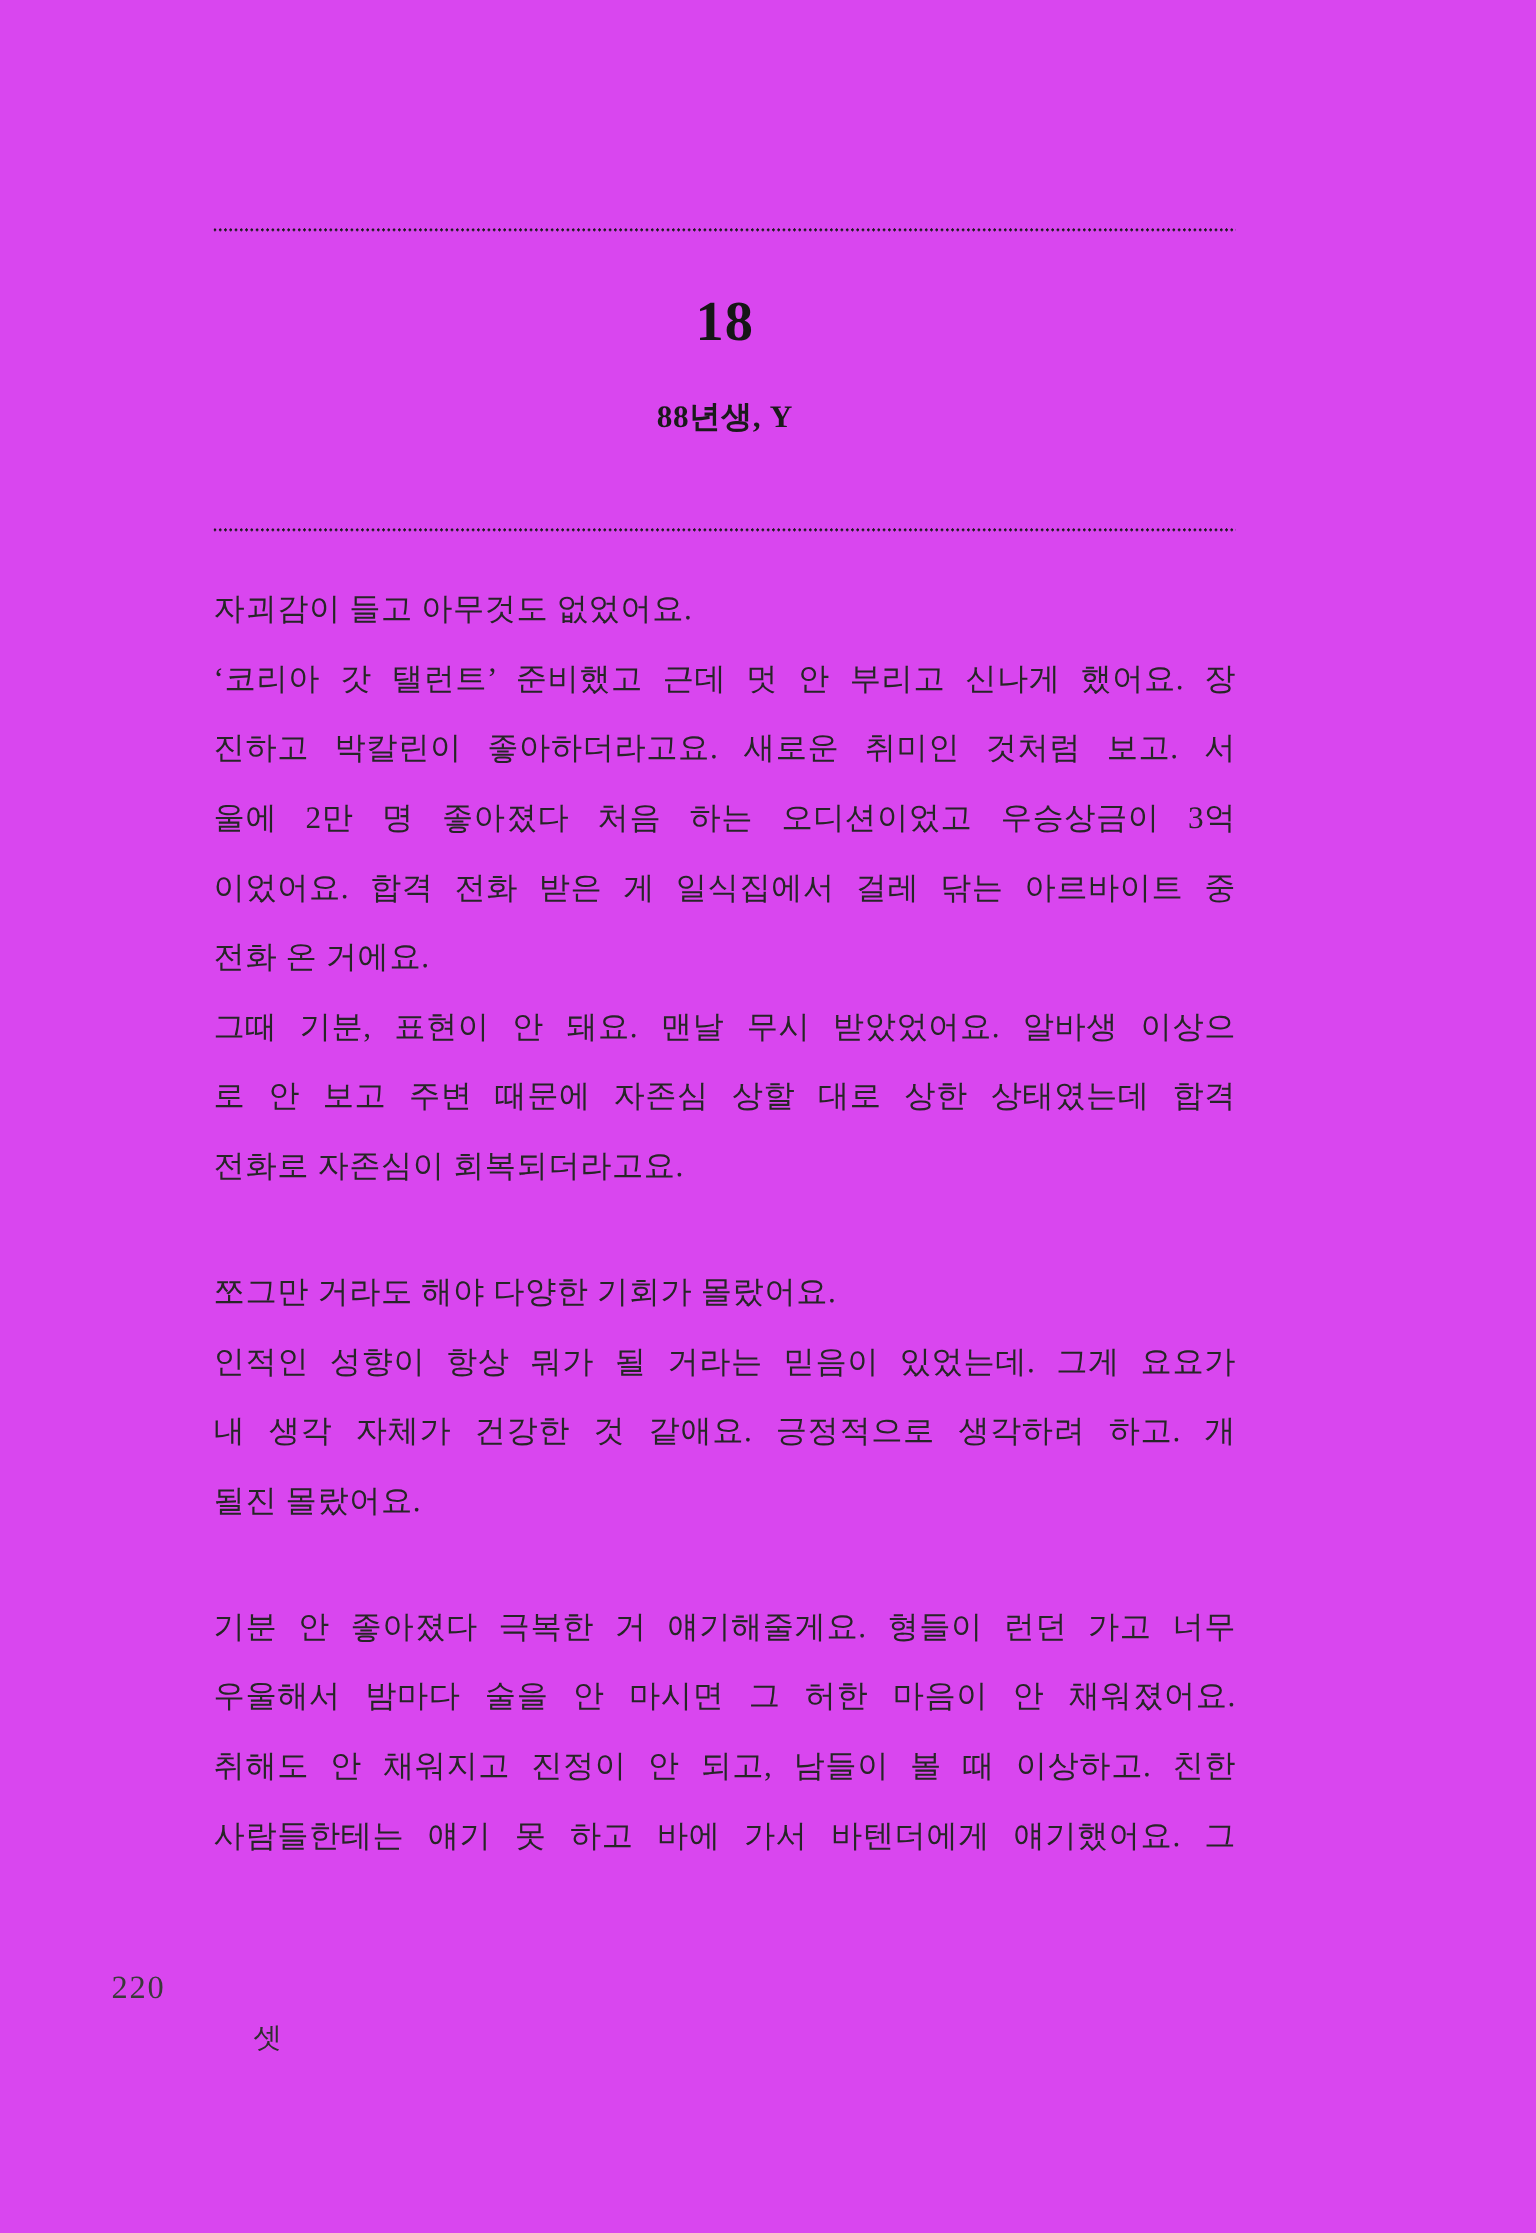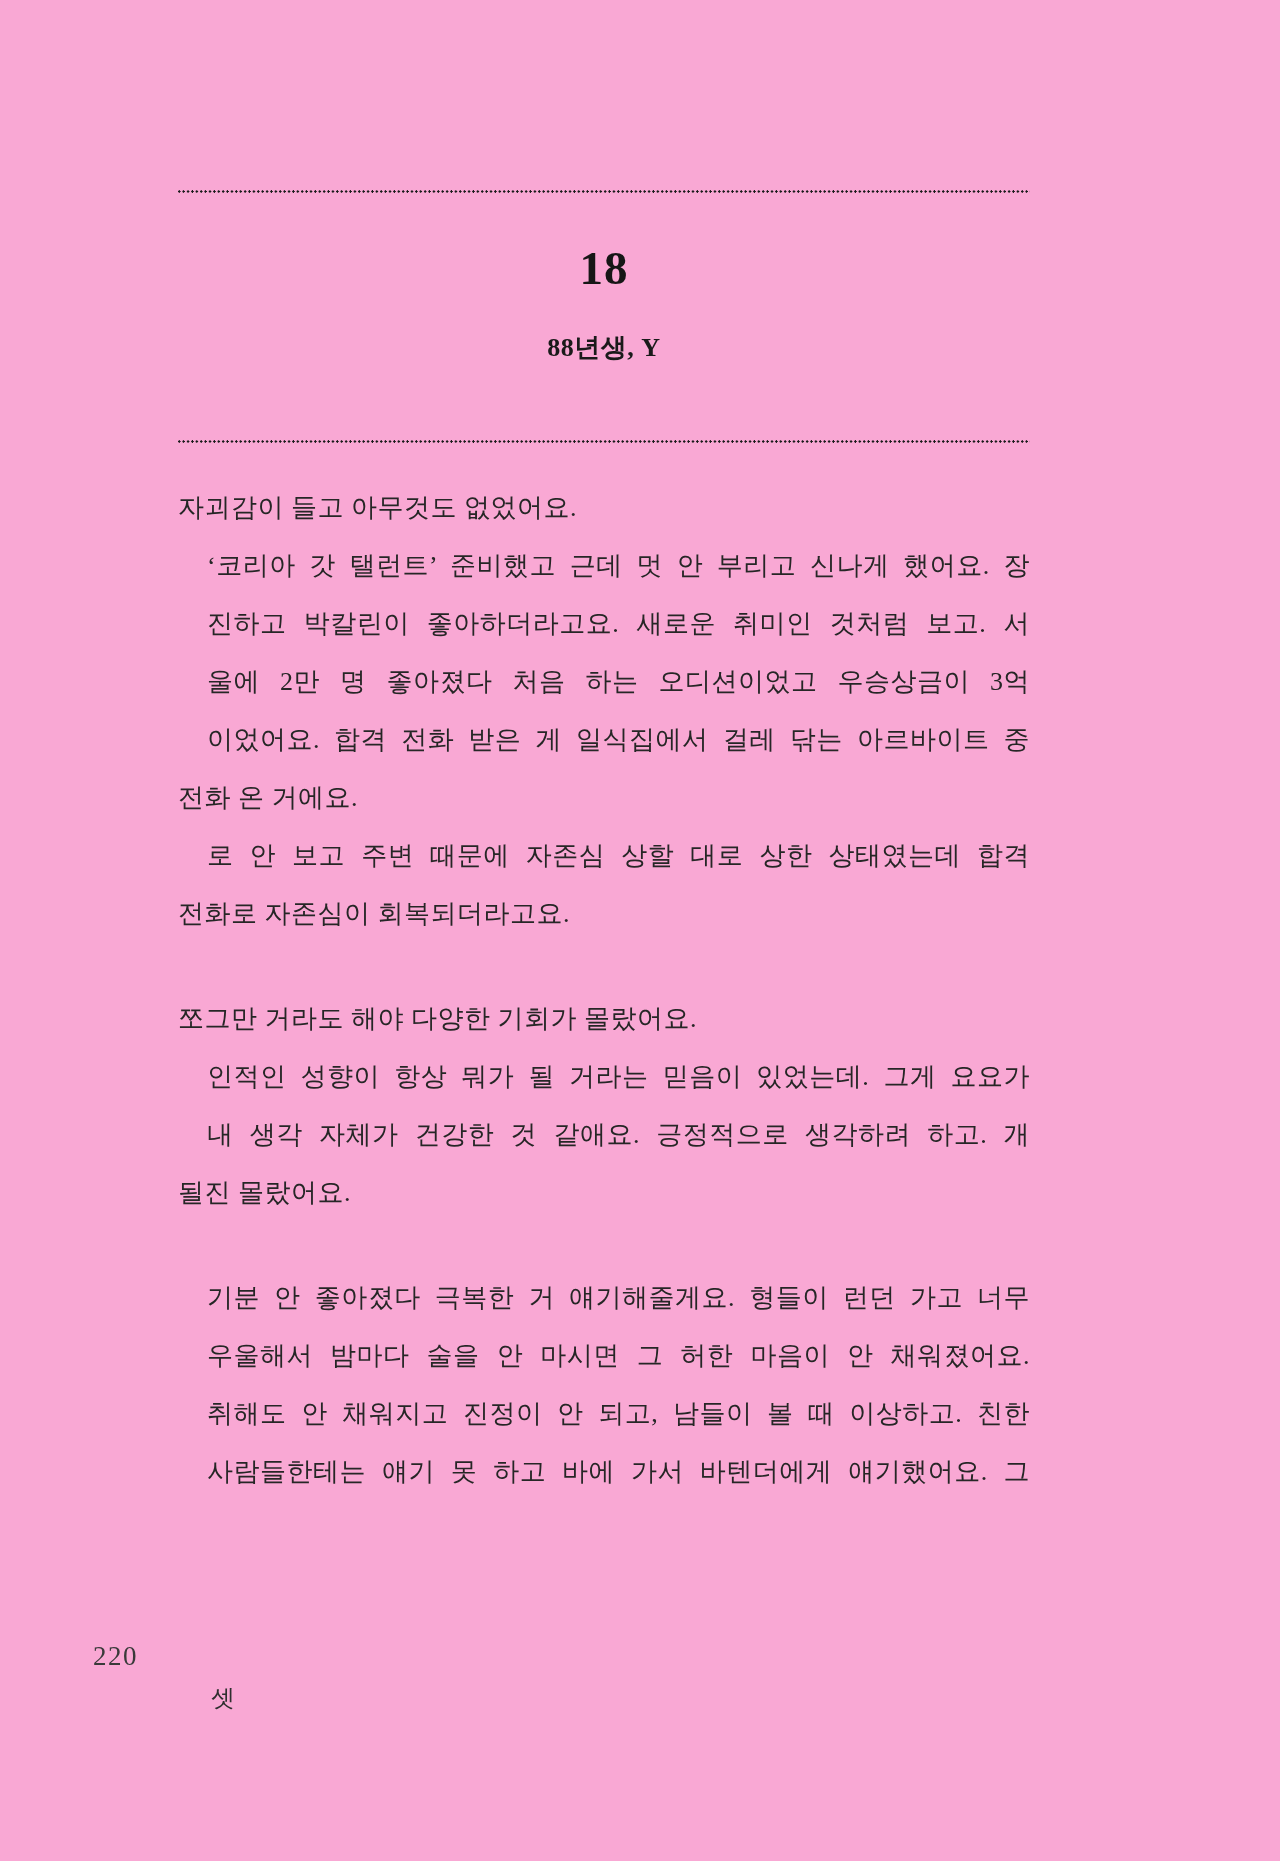--- a/index.html
+++ b/index.html
@@ -4,21 +4,21 @@
 <style>
   html, body {
     margin: 0;
     padding: 0;
     background: #ffffff;
   }
   .page {
     position: relative;
     width: 1280px;
     height: 1861px;
-    background: #f9a8d4;
+    background: #d946ef;
     font-family: "Liberation Serif", "DejaVu Serif", serif;
     color: #1f1f1f;
     overflow: hidden;
   }
   .dotted-rule {
     position: absolute;
     left: 178px;
     width: 852px;
     height: 3px;
     background-image: radial-gradient(circle at 1.2px 1.5px, #1b1b1b 1.1px, rgba(0,0,0,0) 1.3px);
@@ -64,21 +64,20 @@
   .block + .block { margin-top: 47px; }
   .para { margin: 0; }
   .line {
     min-height: 58px;
     text-align: left;
     word-break: keep-all;
   }
   .line.j {
     text-align: justify;
     text-align-last: justify;
-    margin-left: 29px;
   }
   .footer-pagenum {
     position: absolute;
     top: 1641px;
     left: 93px;
     font-size: 27px;
     color: #3a3a3a;
     letter-spacing: 1.5px;
   }
   .footer-section {
@@ -106,20 +105,21 @@
           <div class="line">자괴감이 들고 아무것도 없었어요.</div>
         </div>
         <div class="para">
           <div class="line j">‘코리아 갓 탤런트’ 준비했고 근데 멋 안 부리고 신나게 했어요. 장</div>
           <div class="line j">진하고 박칼린이 좋아하더라고요. 새로운 취미인 것처럼 보고. 서</div>
           <div class="line j">울에 2만 명 좋아졌다 처음 하는 오디션이었고 우승상금이 3억</div>
           <div class="line j">이었어요. 합격 전화 받은 게 일식집에서 걸레 닦는 아르바이트 중</div>
           <div class="line">전화 온 거에요.</div>
         </div>
         <div class="para">
+          <div class="line j">그때 기분, 표현이 안 돼요. 맨날 무시 받았었어요. 알바생 이상으</div>
           <div class="line j">로 안 보고 주변 때문에 자존심 상할 대로 상한 상태였는데 합격</div>
           <div class="line">전화로 자존심이 회복되더라고요.</div>
         </div>
       </div>
       <div class="block">
         <div class="para">
           <div class="line">쪼그만 거라도 해야 다양한 기회가 몰랐어요.</div>
         </div>
         <div class="para">
           <div class="line j">인적인 성향이 항상 뭐가 될 거라는 믿음이 있었는데. 그게 요요가</div>

